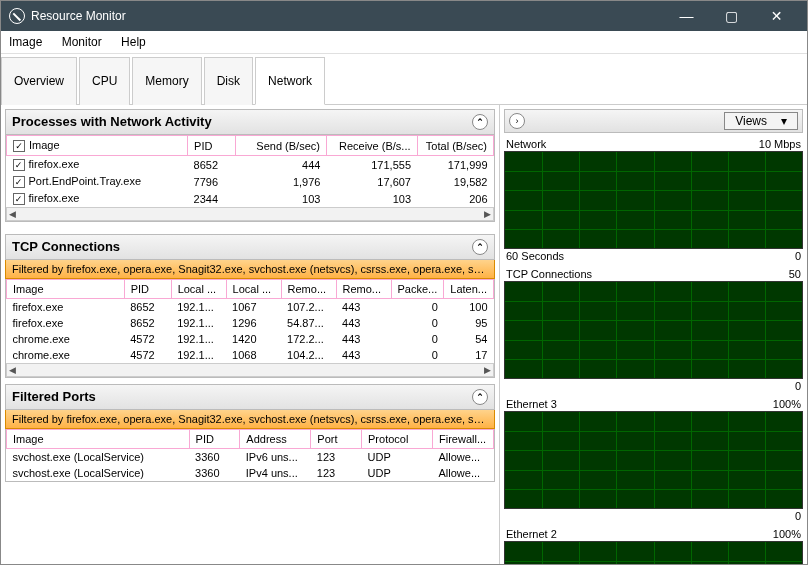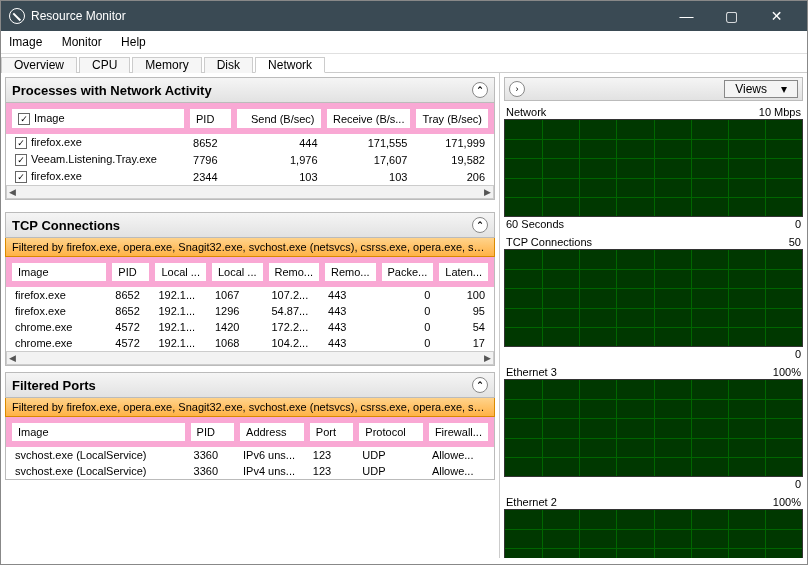--- a/index.html
+++ b/index.html
@@ -6,31 +6,31 @@
 body { font-family: "Segoe UI", Tahoma, sans-serif; font-size: 12px; background: #fff; width: 808px; height: 565px; overflow: hidden; border: 1px solid #888; }
 .titlebar { background: #3a4a54; color: #fff; height: 30px; display: flex; align-items: center; padding: 0 8px; }
 .titlebar .icon { width: 16px; height: 16px; border: 1.5px solid #fff; border-radius: 50%; margin-right: 6px; position: relative; }
 .titlebar .icon::after { content: ""; position: absolute; width: 10px; height: 1.5px; background: #fff; top: 7px; left: 2px; transform: rotate(45deg); }
 .titlebar .title { flex: 1; font-size: 12px; }
 .winbtns { display: flex; }
 .winbtn { width: 45px; height: 30px; display: flex; align-items: center; justify-content: center; color: #fff; cursor: pointer; font-size: 14px; }
 .menubar { background: #fff; padding: 4px 8px; border-bottom: 1px solid #e0e0e0; }
 .menubar span { margin-right: 16px; cursor: pointer; }
 .tabbar { display: flex; border-bottom: 1px solid #ccc; padding-top: 2px; background: #fff; }
-.tab { padding: 0 12px; border: 1px solid #ccc; border-bottom: none; background: #f6f6f6; margin-right: 2px; cursor: pointer; position: relative; top: 1px; }
+.tab { padding: 16px 12px; border: 1px solid #ccc; border-bottom: none; background: #f6f6f6; margin-right: 2px; cursor: pointer; position: relative; top: 1px; }
 .tab.active { background: #fff; border-bottom: 1px solid #fff; }
 .content { display: flex; height: calc(565px - 30px - 24px - 26px); }
 .leftpane { width: 499px; border-right: 1px solid #ccc; overflow: hidden; padding: 4px; }
 .rightpane { flex: 1; overflow: hidden; padding: 4px; }
-.panel-hdr { background: linear-gradient(#f5f5f5,#e2e2e2); border: 1px solid #bbb; padding: 4px 6px; font-weight: bold; font-size: 13px; display: flex; align-items: center; gap: 12px; }
+.panel-hdr { background: linear-gradient(#f5f5f5,#e2e2e2); border: 1px solid #bbb; padding: 4px 6px; font-weight: bold; font-size: 13px; display: flex; gap: 12px; }
 .panel-hdr .spacer { flex: 1; }
 .chev { width: 16px; height: 16px; border: 1px solid #888; border-radius: 50%; display: inline-flex; align-items: center; justify-content: center; background: #fff; cursor: pointer; font-size: 9px; }
 .filterbar { background: linear-gradient(#ffd38b,#ffb246); border: 1px solid #d98a00; border-top: none; padding: 3px 6px; font-size: 11px; white-space: nowrap; overflow: hidden; text-overflow: ellipsis; text-align: right; }
 table { width: 100%; border-collapse: collapse; font-size: 11px; }
-th { text-align: left; padding: 3px 6px; border: 6px solid #f9a8d4; background: #fff; font-weight: normal; white-space: nowrap; overflow: hidden; cursor: pointer; }
+th { text-align: left; padding: 3px 6px; border: 1px solid #f9a8d4; background: #fff; font-weight: normal; white-space: nowrap; overflow: hidden; cursor: pointer; }
 td { padding: 2px 6px; white-space: nowrap; overflow: hidden; }
 .num { text-align: right; }
 .chk { width: 12px; height: 12px; border: 1px solid #666; display: inline-flex; align-items: center; justify-content: center; margin-right: 4px; font-size: 9px; line-height: 1; vertical-align: middle; cursor: pointer; }
 .hscroll { height: 14px; border: 1px solid #ccc; background: #f2f2f2; display: flex; align-items: center; justify-content: space-between; padding: 0 2px; font-size: 9px; color: #555; }
 .legend-sq { width: 10px; height: 10px; display: inline-block; vertical-align: middle; margin-right: 4px; }
 .panel-body { border: 1px solid #bbb; border-top: none; overflow: hidden; }
 .right-top { display: flex; align-items: center; gap: 6px; border: 1px solid #bbb; padding: 2px 4px; background: linear-gradient(#f5f5f5,#e2e2e2); }
 .views-btn { border: 1px solid #888; padding: 1px 10px; background: #f4f4f4; cursor: pointer; display: flex; align-items: center; gap: 14px; }
 .chart-block { margin-top: 4px; }
 .chart-label { display: flex; justify-content: space-between; font-size: 11px; padding: 1px 2px; }
@@ -84,31 +84,31 @@
             <col style="width:90px">
             <col style="width:90px">
             <col style="width:76px">
           </colgroup>
         <tbody>
             <tr>
           <th><span class="chk">✓</span><span>Image</span></th>
           <th>PID</th>
           <th class="num">Send (B/sec)</th>
           <th class="num">Receive (B/s...</th>
-          <th class="num">Tray (B/sec)</th>
+          <th class="num">Total (B/sec)</th>
         </tr>
         <tr>
               <td><span class="chk">✓</span><span>firefox.exe</span></td>
               <td>8652</td>
               <td class="num">444</td>
               <td class="num">171,555</td>
               <td class="num">171,999</td>
             </tr>
         <tr>
-              <td><span class="chk">✓</span><span>Veeam.Listening.Tray.exe</span></td>
+              <td><span class="chk">✓</span><span>Port.EndPoint.Tray.exe</span></td>
               <td>7796</td>
               <td class="num">1,976</td>
               <td class="num">17,607</td>
               <td class="num">19,582</td>
             </tr>
         <tr>
               <td><span class="chk">✓</span><span>firefox.exe</span></td>
               <td>2344</td>
               <td class="num">103</td>
               <td class="num">103</td>

